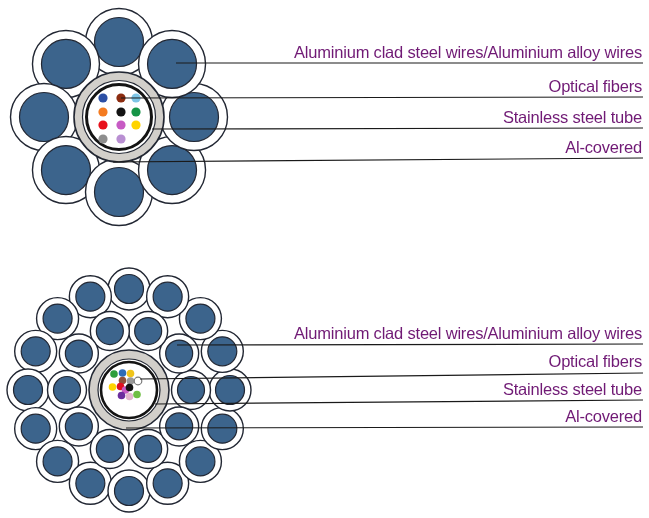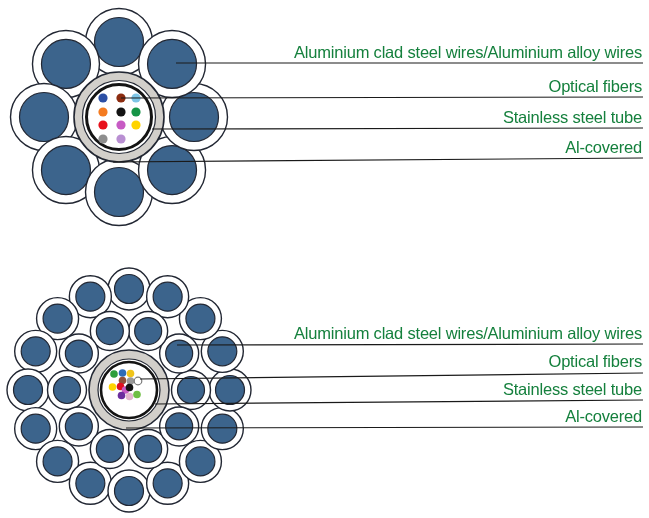--- a/index.html
+++ b/index.html
@@ -10,21 +10,21 @@
     overflow:hidden;
     font-family:"Liberation Sans", sans-serif;
   }
   #diagram-svg{position:absolute;left:0;top:0;width:649px;height:518px;}
   .lbl{
     position:absolute;
     right:7px;
     font-size:16.5px;
     line-height:19px;
     letter-spacing:-0.2px;
-    color:#15803d;
+    color:#701a75;
     white-space:nowrap;
   }
 </style>
 </head>
 <body>
 
 <div id="canvas">
   <svg id="diagram-svg" viewBox="0 0 649 518">
       <g>
         <circle cx="119" cy="42" r="33.5" fill="#ffffff" stroke="#222733" stroke-width="1.4"></circle>

